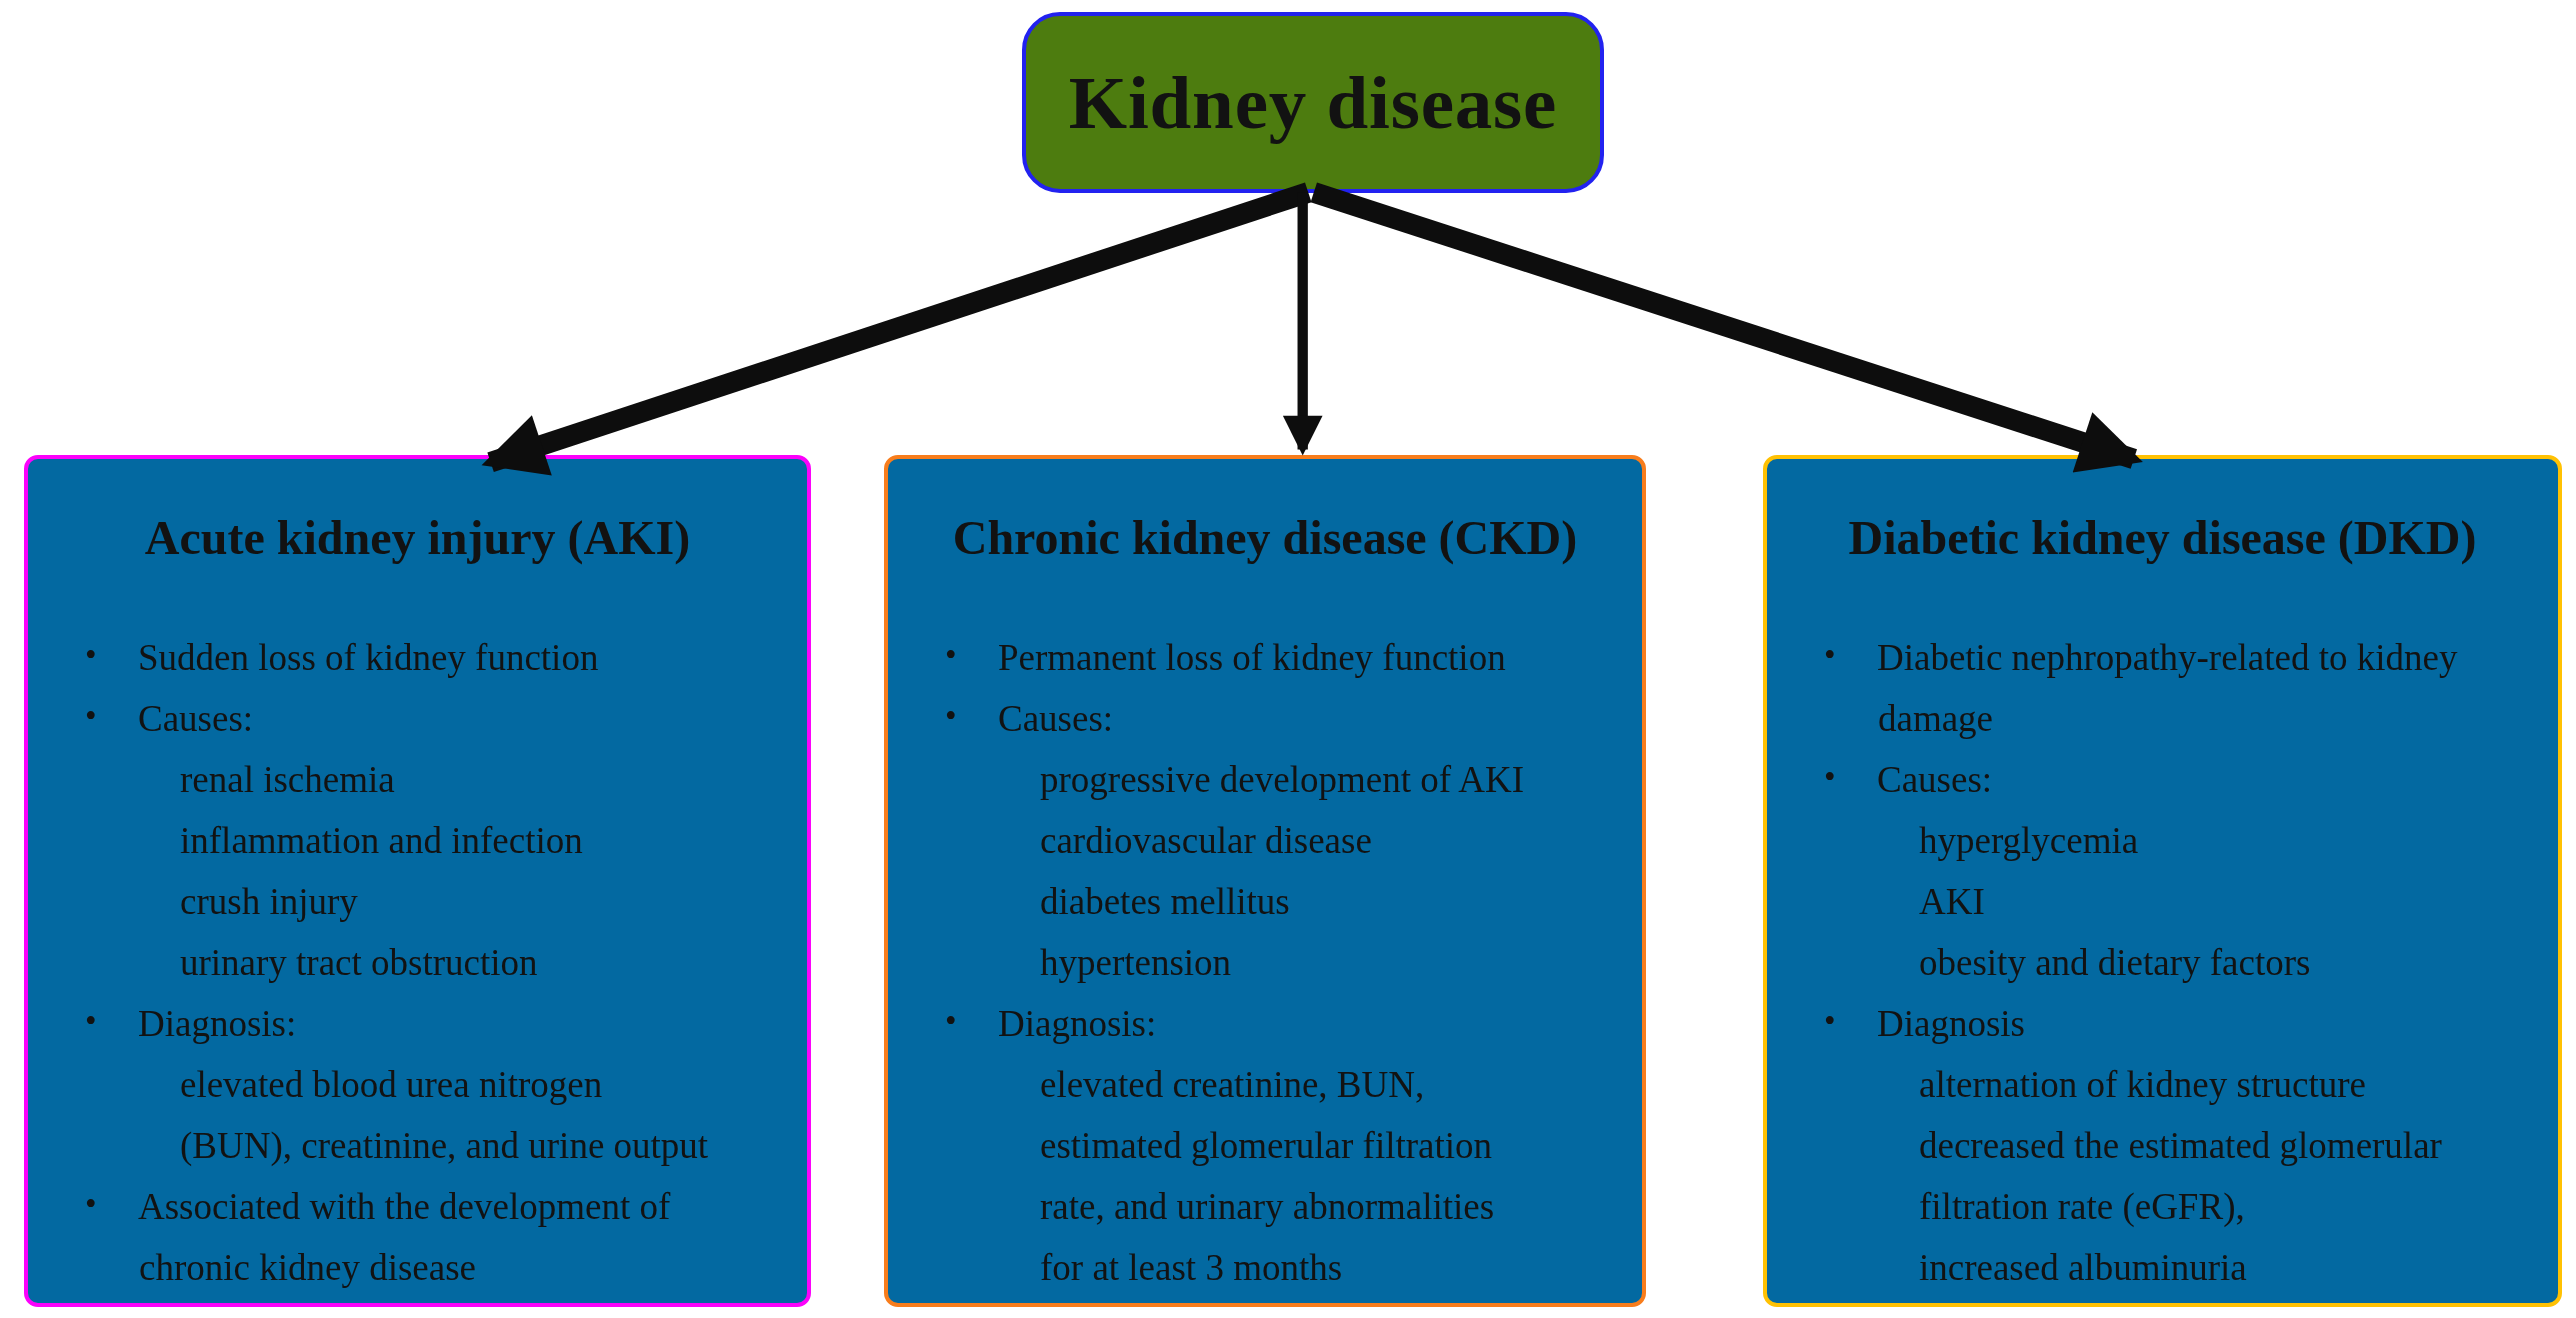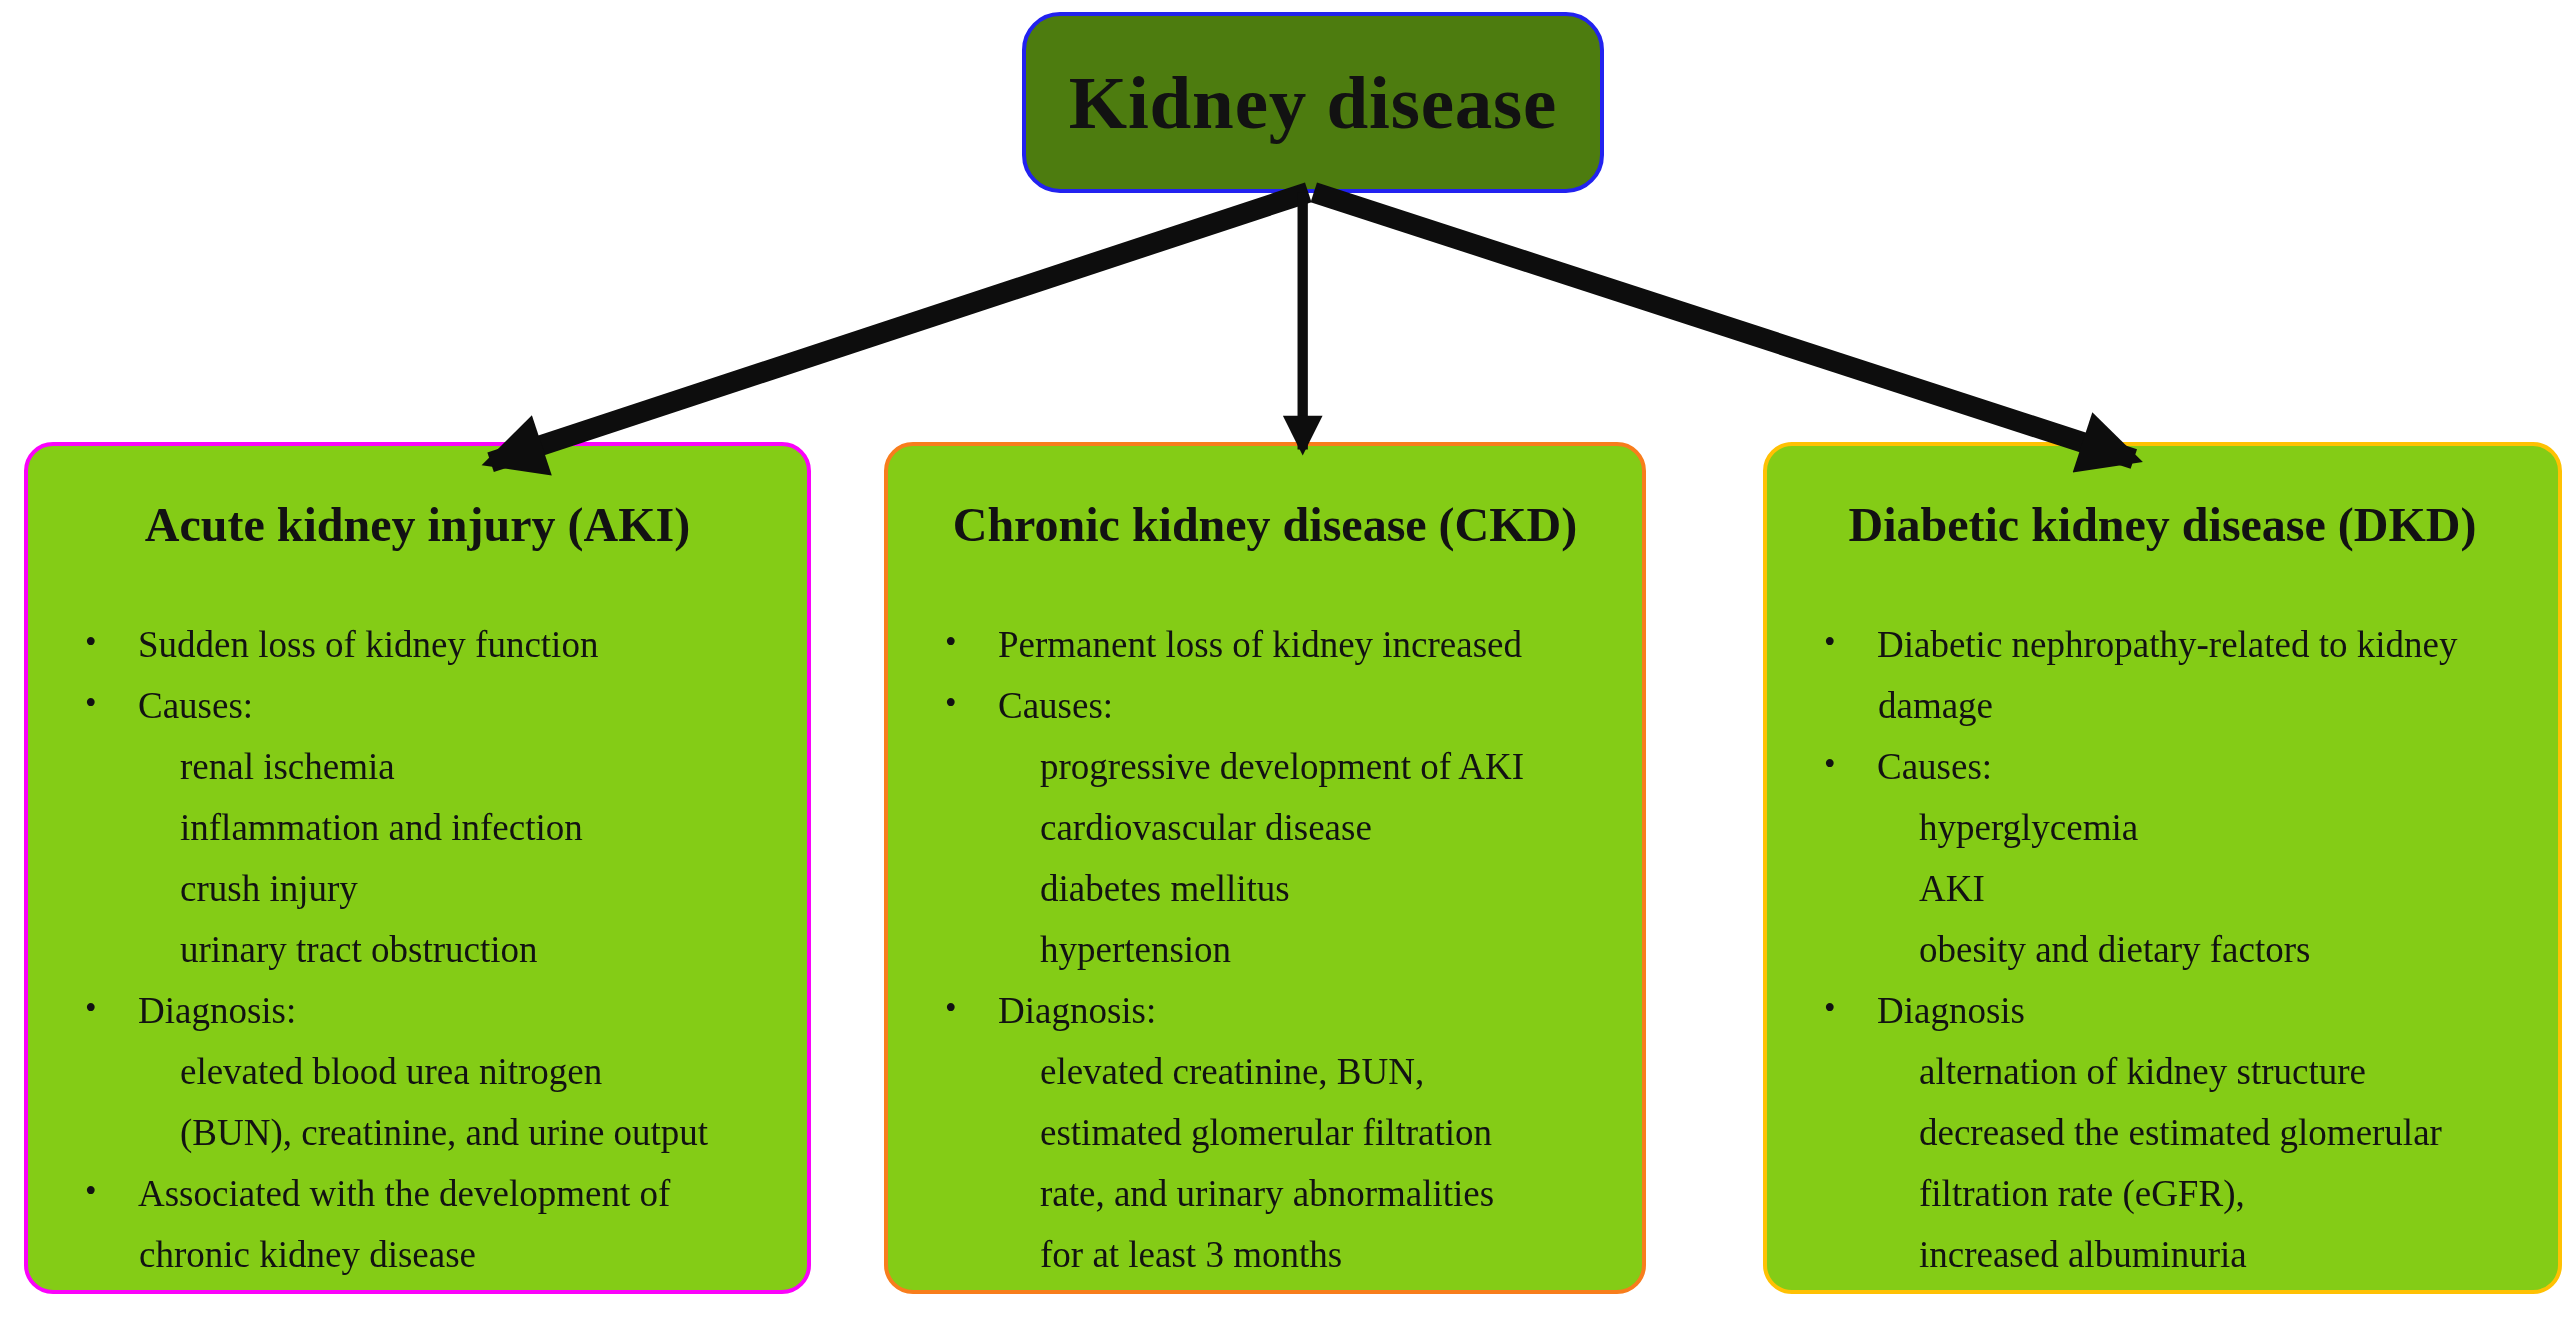--- a/index.html
+++ b/index.html
@@ -17,23 +17,23 @@
     border:4px solid #2222f0;border-radius:38px;
     box-sizing:border-box;
     display:flex;align-items:center;justify-content:center;
     background:#4d7c0f;
   }
   .rootbox .t{
     font-size:75px;font-weight:bold;letter-spacing:0.8px;white-space:nowrap;
   }
   
   .childbox{
-    position:absolute;top:442px;height:852px;
-    border:4px solid #000;border-radius:29px;
-    box-sizing:border-box;background:#84cc16;
+    position:absolute;top:455px;height:852px;
+    border:4px solid #000;border-radius:14px;
+    box-sizing:border-box;background:#0369a1;
   }
   #box-aki{left:24px;width:787px;}
   #box-ckd{left:884px;width:762px;}
   #box-dkd{left:1763px;width:799px;}
   .childbox .title{
     margin-top:51px;text-align:center;
     font-size:48px;font-weight:bold;white-space:nowrap;
   }
   .list{margin-top:62px;}
   .line{
@@ -75,21 +75,21 @@
       <div class="line sub"><span>elevated blood urea nitrogen</span></div>
       <div class="line sub"><span>(BUN), creatinine, and urine output</span></div>
       <div class="line bullet"><span class="dot">•</span><span>Associated with the development of</span></div>
       <div class="line cont"><span>chronic kidney disease</span></div>
     </div>
   </div>
 
   <div class="childbox" id="box-ckd" style="border-color: rgb(248, 125, 28);">
     <div class="title">Chronic kidney disease (CKD)</div>
     <div class="list">
-      <div class="line bullet"><span class="dot">•</span><span>Permanent loss of kidney increased</span></div>
+      <div class="line bullet"><span class="dot">•</span><span>Permanent loss of kidney function</span></div>
       <div class="line bullet"><span class="dot">•</span><span>Causes:</span></div>
       <div class="line sub"><span>progressive development of AKI</span></div>
       <div class="line sub"><span>cardiovascular disease</span></div>
       <div class="line sub"><span>diabetes mellitus</span></div>
       <div class="line sub"><span>hypertension</span></div>
       <div class="line bullet"><span class="dot">•</span><span>Diagnosis:</span></div>
       <div class="line sub"><span>elevated creatinine, BUN,</span></div>
       <div class="line sub"><span>estimated glomerular filtration</span></div>
       <div class="line sub"><span>rate, and urinary abnormalities</span></div>
       <div class="line sub"><span>for at least 3 months</span></div>

